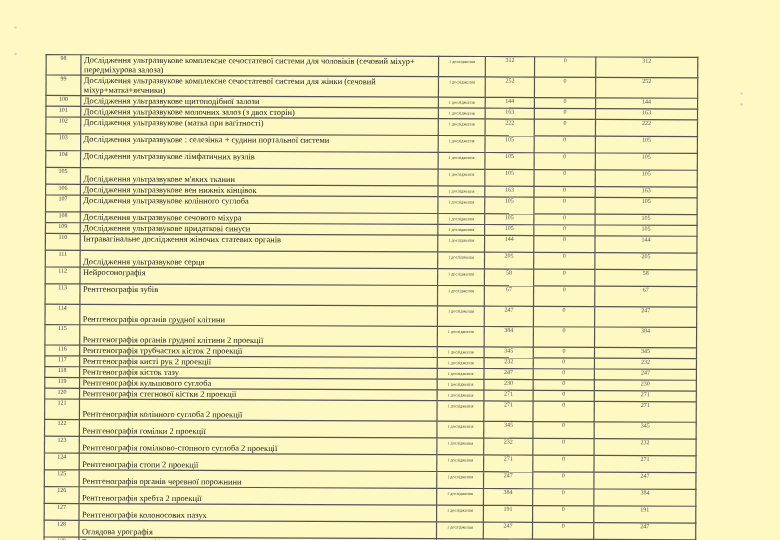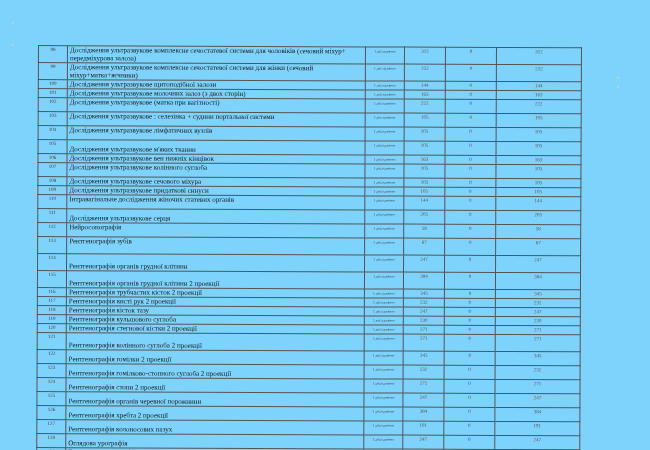--- a/index.html
+++ b/index.html
@@ -5,21 +5,21 @@
   html, body { margin: 0; padding: 0; }
   body {
     width: 650px; height: 450px; overflow: hidden;
     background: #fbfbfb;
     font-family: "Liberation Serif", serif;
     color: #222;
     position: relative;
   }
   .page {
     position: absolute; left: 0; top: 0; width: 650px; height: 450px;
-    background: #7dd3fc;
+    background: #fef9c3;
   }
   .scan-dot { position: absolute; width: 2px; height: 2px; background: #ccc; border-radius: 50%; }
   table.price {
     position: absolute;
     left: 38px; top: 45px;
     width: 538px;
     border-collapse: collapse;
     transform: rotate(0.25deg);
     transform-origin: left top;
     table-layout: fixed;

